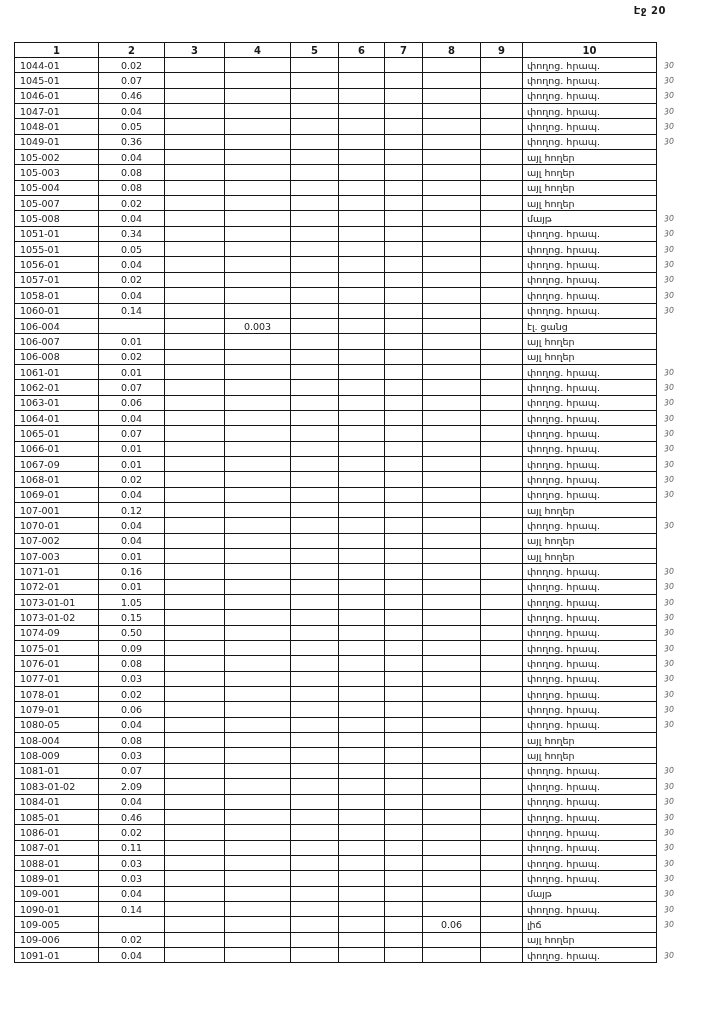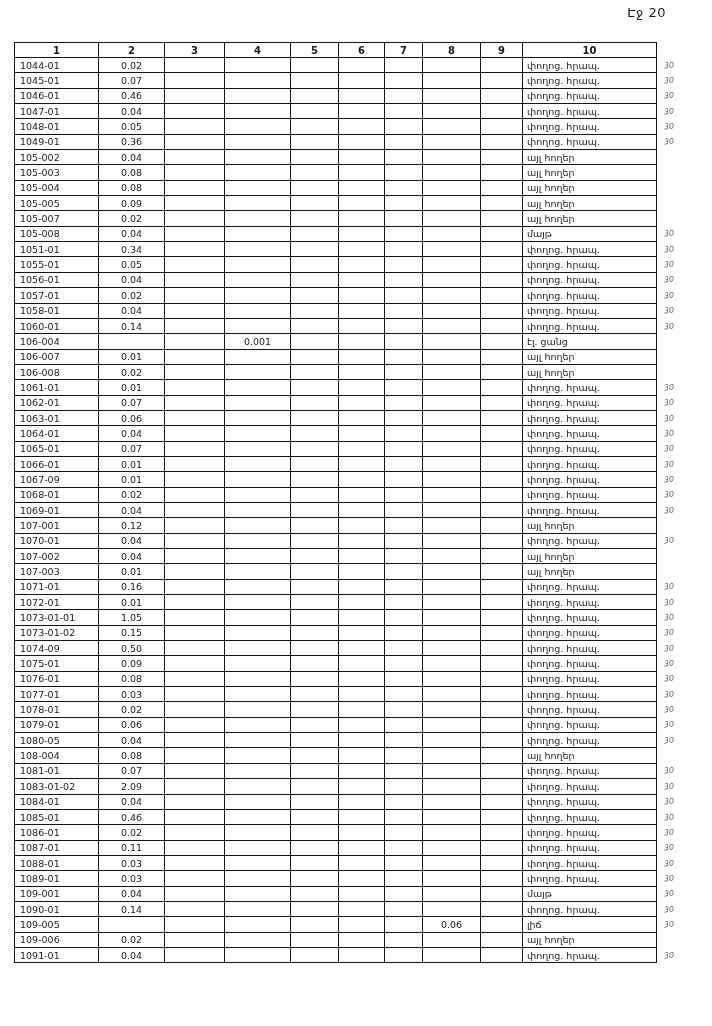--- a/index.html
+++ b/index.html
@@ -6,21 +6,21 @@
   body{
     width:712px;height:1026px;
     background:#ffffff;
     font-family:"DejaVu Sans",sans-serif;
     color:#1a1a1a;
     position:relative;
     overflow:hidden;
   }
   .page-header{
     position:absolute;top:5px;right:46px;
-    font-size:13px;font-weight:normal;letter-spacing:0.5px;
+    font-size:10px;font-weight:bold;letter-spacing:0.5px;
   }
   .table-wrap{position:absolute;top:42px;left:14px;}
   table{border-collapse:collapse;table-layout:fixed;}
   th,td{
     border:1px solid #151515;
     font-size:9.5px;
     line-height:13px;
     height:14.35px;
     padding:0 3px;
     overflow:hidden;
@@ -197,33 +197,20 @@
     <td class="c4"></td>
     <td class="c5"></td>
     <td class="c6"></td>
     <td class="c7"></td>
     <td class="c8"></td>
     <td class="c9"></td>
     <td class="c10">այլ հողեր</td>
     <td class="markcol"><span></span></td>
   </tr>
         <tr>
-    <td class="c1">105-005</td>
-    <td class="c2">0.09</td>
-    <td class="c3"></td>
-    <td class="c4"></td>
-    <td class="c5"></td>
-    <td class="c6"></td>
-    <td class="c7"></td>
-    <td class="c8"></td>
-    <td class="c9"></td>
-    <td class="c10">այլ հողեր</td>
-    <td class="markcol"><span></span></td>
-  </tr>
-        <tr>
     <td class="c1">105-007</td>
     <td class="c2">0.02</td>
     <td class="c3"></td>
     <td class="c4"></td>
     <td class="c5"></td>
     <td class="c6"></td>
     <td class="c7"></td>
     <td class="c8"></td>
     <td class="c9"></td>
     <td class="c10">այլ հողեր</td>
@@ -317,21 +304,21 @@
     <td class="c7"></td>
     <td class="c8"></td>
     <td class="c9"></td>
     <td class="c10">փողոց. հրապ.</td>
     <td class="markcol"><span>30</span></td>
   </tr>
         <tr>
     <td class="c1">106-004</td>
     <td class="c2"></td>
     <td class="c3"></td>
-    <td class="c4">0.001</td>
+    <td class="c4">0.003</td>
     <td class="c5"></td>
     <td class="c6"></td>
     <td class="c7"></td>
     <td class="c8"></td>
     <td class="c9"></td>
     <td class="c10">էլ. ցանց</td>
     <td class="markcol"><span></span></td>
   </tr>
         <tr>
     <td class="c1">106-007</td>
@@ -667,20 +654,33 @@
     <td class="c6"></td>
     <td class="c7"></td>
     <td class="c8"></td>
     <td class="c9"></td>
     <td class="c10">փողոց. հրապ.</td>
     <td class="markcol"><span>30</span></td>
   </tr>
         <tr>
     <td class="c1">108-004</td>
     <td class="c2">0.08</td>
+    <td class="c3"></td>
+    <td class="c4"></td>
+    <td class="c5"></td>
+    <td class="c6"></td>
+    <td class="c7"></td>
+    <td class="c8"></td>
+    <td class="c9"></td>
+    <td class="c10">այլ հողեր</td>
+    <td class="markcol"><span></span></td>
+  </tr>
+        <tr>
+    <td class="c1">108-009</td>
+    <td class="c2">0.03</td>
     <td class="c3"></td>
     <td class="c4"></td>
     <td class="c5"></td>
     <td class="c6"></td>
     <td class="c7"></td>
     <td class="c8"></td>
     <td class="c9"></td>
     <td class="c10">այլ հողեր</td>
     <td class="markcol"><span></span></td>
   </tr>

